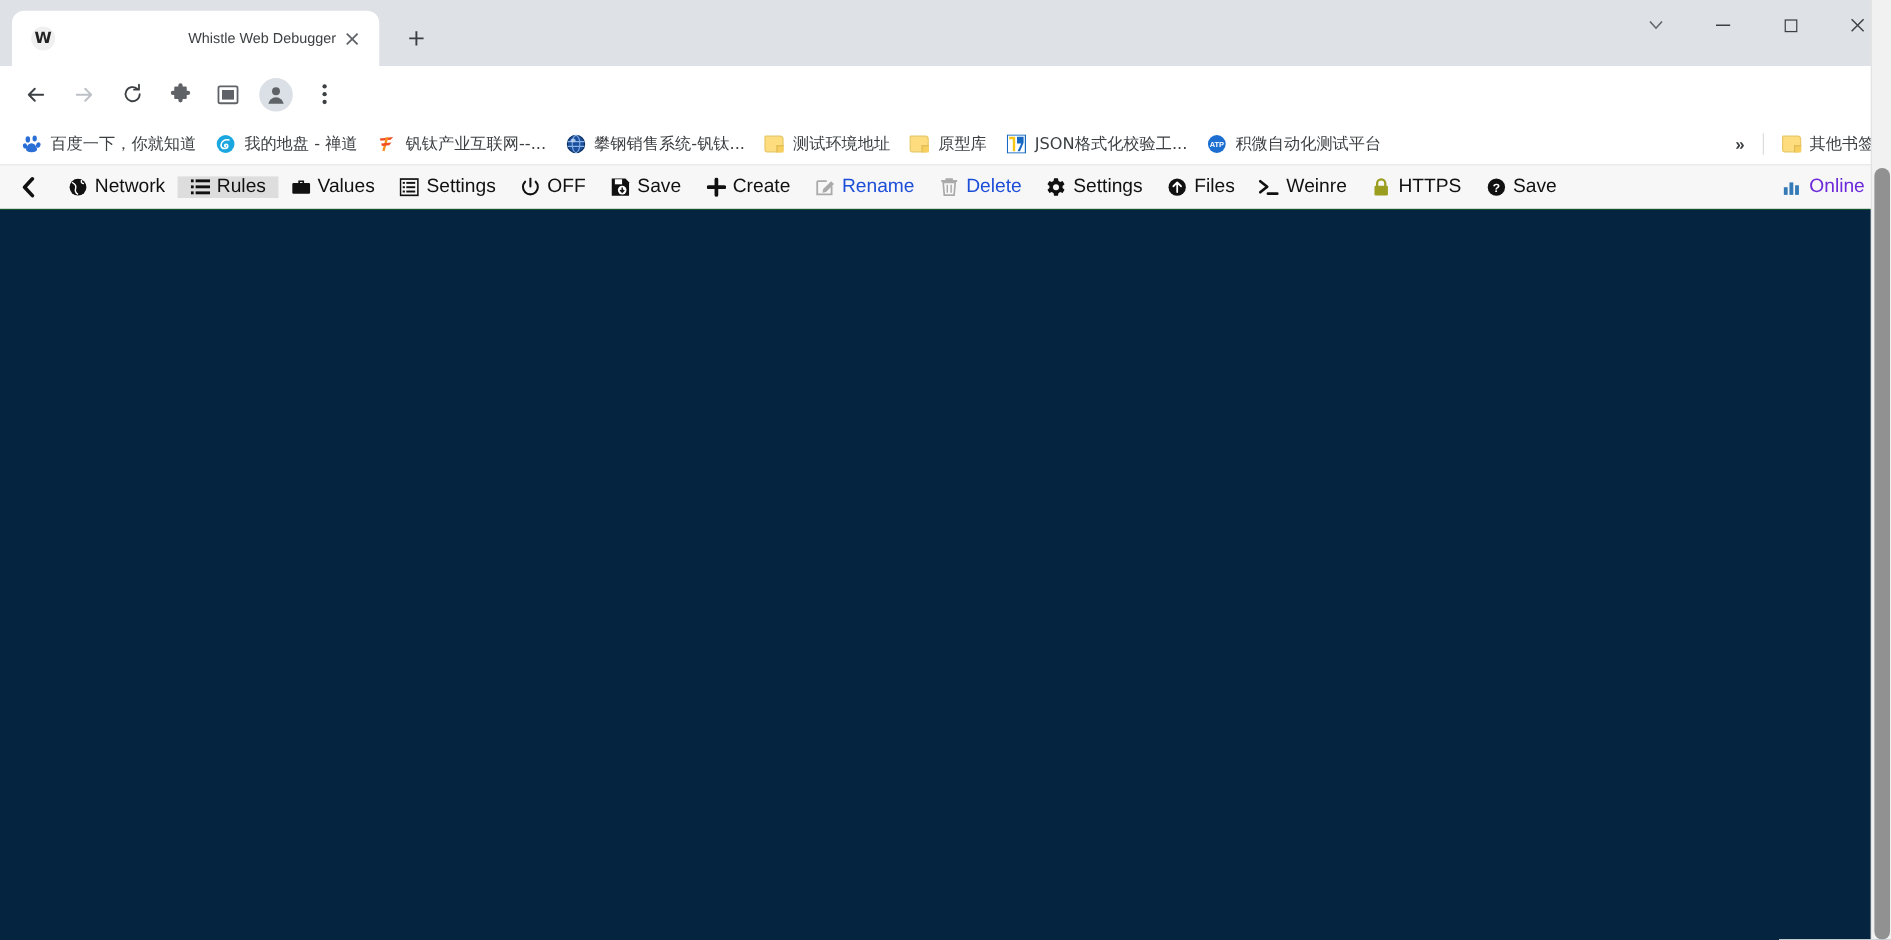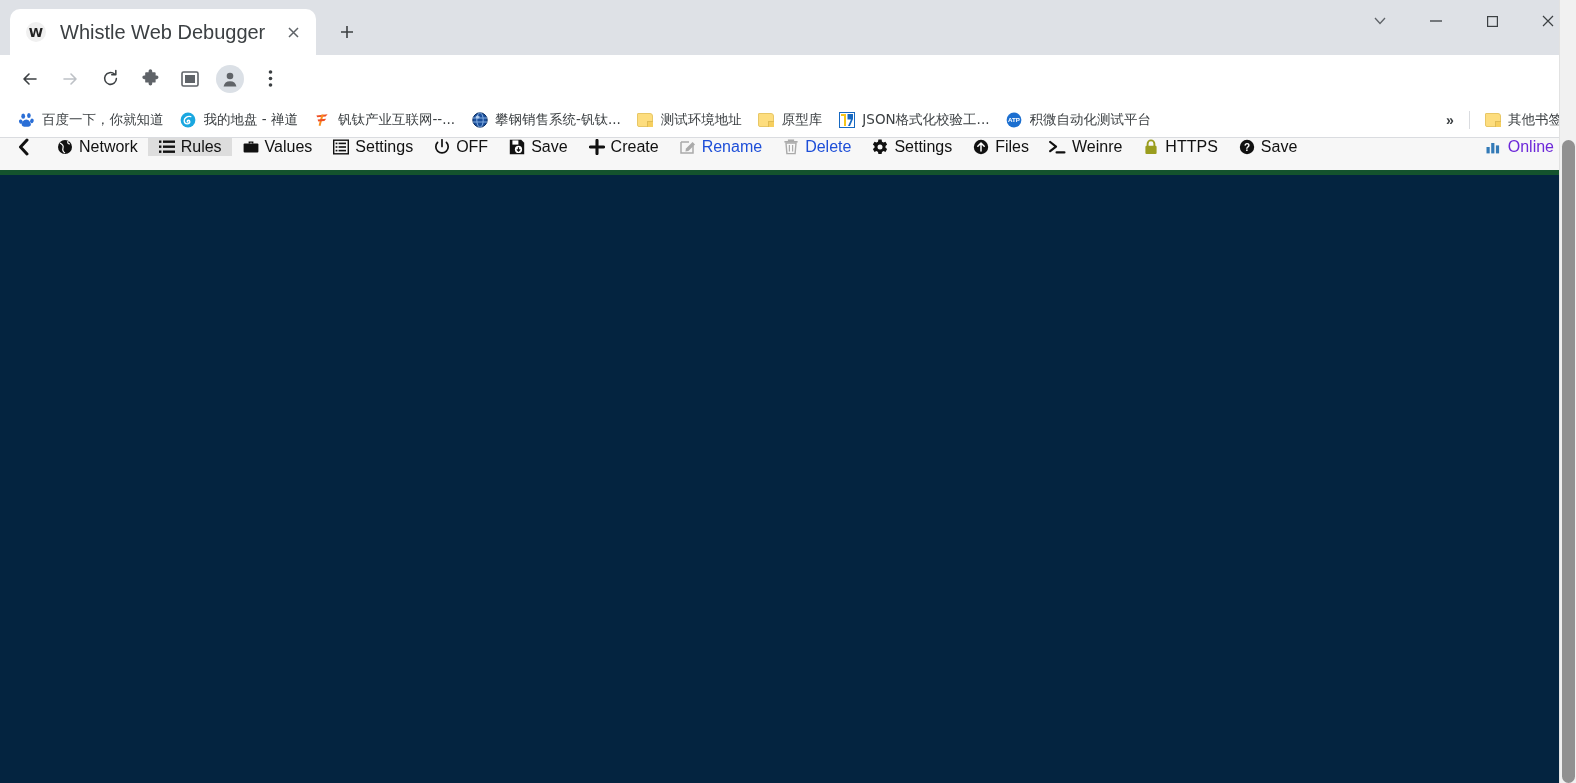--- a/index.html
+++ b/index.html
@@ -39,23 +39,23 @@
     border-radius: 50%;
     background: #f0f0f0;
     display: flex; align-items: center; justify-content: center;
     font-weight: bold; font-size: 13px; color: #222;
     flex: 0 0 auto;
     font-family: "DejaVu Sans", sans-serif;
   }
   .tab-title {
     flex: 1 1 auto;
     margin-left: 14px;
-    font-size: 20px;
+    font-size: 12px;
     color: #3c4043;
-    white-space: nowrap; overflow: hidden; text-overflow: ellipsis;
+    white-space: nowrap; overflow: hidden; text-overflow: ellipsis; text-align: right;
   }
   .tab-close {
     width: 26px; height: 26px;
     display: flex; align-items: center; justify-content: center;
     color: #5f6368; font-size: 18px; line-height: 1;
     border-radius: 50%;
   }
   .newtab {
     width: 34px; height: 34px;
     margin-left: 14px; margin-bottom: 6px;
@@ -188,23 +188,23 @@
     flex: 1 1 auto;
     display: flex;
     flex-direction: column;
     position: relative;
     overflow: hidden;
     background: #f8f8f8;
   }
   .wtoolbar {
     height: 37px;
     background: #f7f7f7;
-    border-bottom: 5px solid #14532d;
+    border-bottom: 1px solid #14532d;
     display: flex;
-    align-items: flex-start;
+    align-items: center;
     flex: 0 0 auto;
     padding-right: 16px;
   }
   .w-back {
     width: 46px;
     display: flex; align-items: center; justify-content: center;
     color: #111;
   }
   .w-item {
     display: flex; align-items: center;

